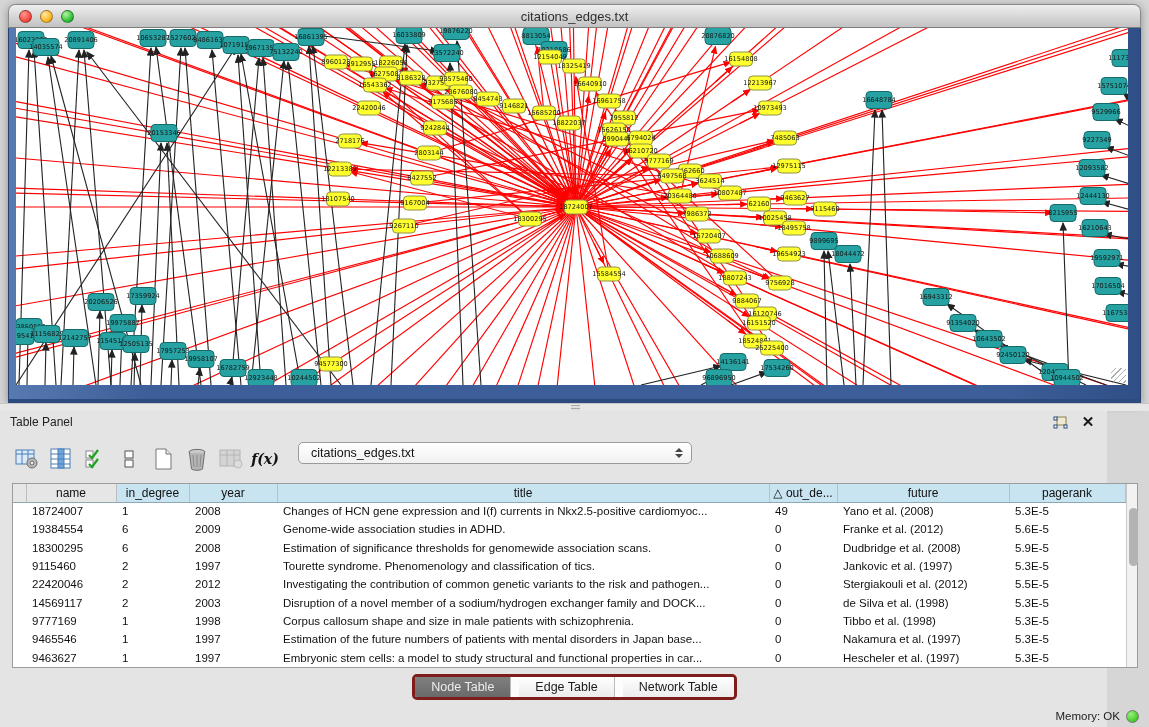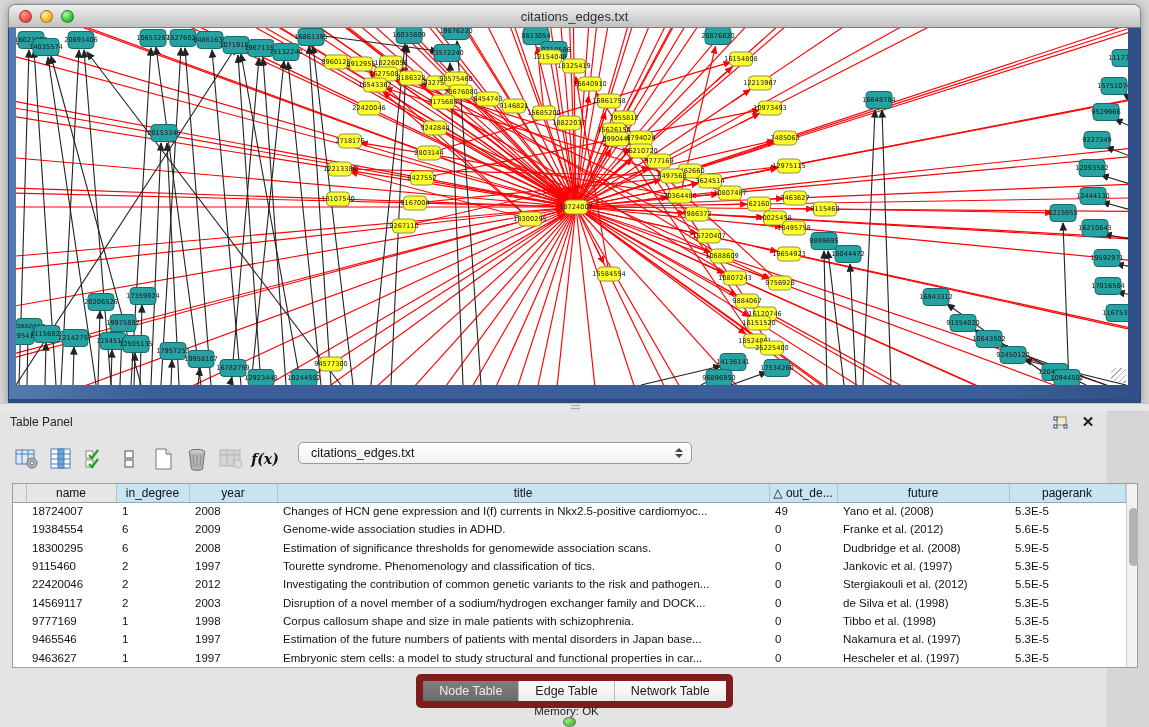--- a/index.html
+++ b/index.html
@@ -55,29 +55,29 @@
     background:#fff; border:1px solid #9c9c9c; display:flex; }
   table { border-collapse:collapse; table-layout:fixed; width:1112px; }
   th { height:18px; background:#c9e4f1; border-right:1px solid #a8c6d4; border-bottom:1px solid #8fa8b5;
     font-size:12px; font-weight:normal; color:#111; text-align:center; overflow:hidden; white-space:nowrap; cursor:pointer;margin-left:18px; }
   th.graycol { background:#e6e6e6; border-right:1px solid #bdbdbd; }
   td { height:16.3px; font-size:11.5px; color:#111; padding:0 4px 0 6px; white-space:nowrap; overflow:hidden; }
   .vscroll { width:14px; background:#f2f2f2; border-left:1px solid #c9c9c9; position:relative; }
   .vthumb { position:absolute; left:2px; top:24px; width:9px; height:58px; background:#b3b3b3; border-radius:5px; }
 
   .tabs { position:absolute; left:0; top:263px; width:1149px; display:flex; justify-content:center; }
-  .seg { display:flex; border:7px solid #7f1d1d; border-radius:5px; overflow:hidden;
-    background:#fdfdfd; box-shadow:inset 0 1px 0 #fff; }
+  .seg { display:flex; border:3px solid #7f1d1d; border-radius:5px; overflow:hidden;
+    background:#fdfdfd; box-shadow:inset 0 1px 0 #fff;gap:8px; }
   .seg button { border:none; background:linear-gradient(#fefefe,#ececec); font-family:inherit;
     font-size:12.5px; color:#1c1c1c; padding:3px 16px; border-right:1px solid #bbb; cursor:pointer; }
   .seg button:last-child { border-right:none; }
   .seg button.sel { background:linear-gradient(#7f7f7f,#6a6a6a); color:#ececec; }
 
   .statusbar { position:absolute; left:0; top:294px; width:1149px; height:22px; display:flex;
-    align-items:center; justify-content:flex-end; padding-right:10px;flex-direction:column; }
+    align-items:center; justify-content:flex-end; padding-right:10px; }
   .mem-label { font-size:11.5px; color:#222; margin-right:6px; }
   .mem-dot { width:13px; height:13px; border-radius:50%;
     background:radial-gradient(circle at 35% 30%, #9dee7c, #46cf2d 65%, #2f9e1d); border:1px solid #777; }
 </style>
 </head>
 <body>
 
 <div class="net-window">
   <div class="titlebar">
     <div class="lights">

